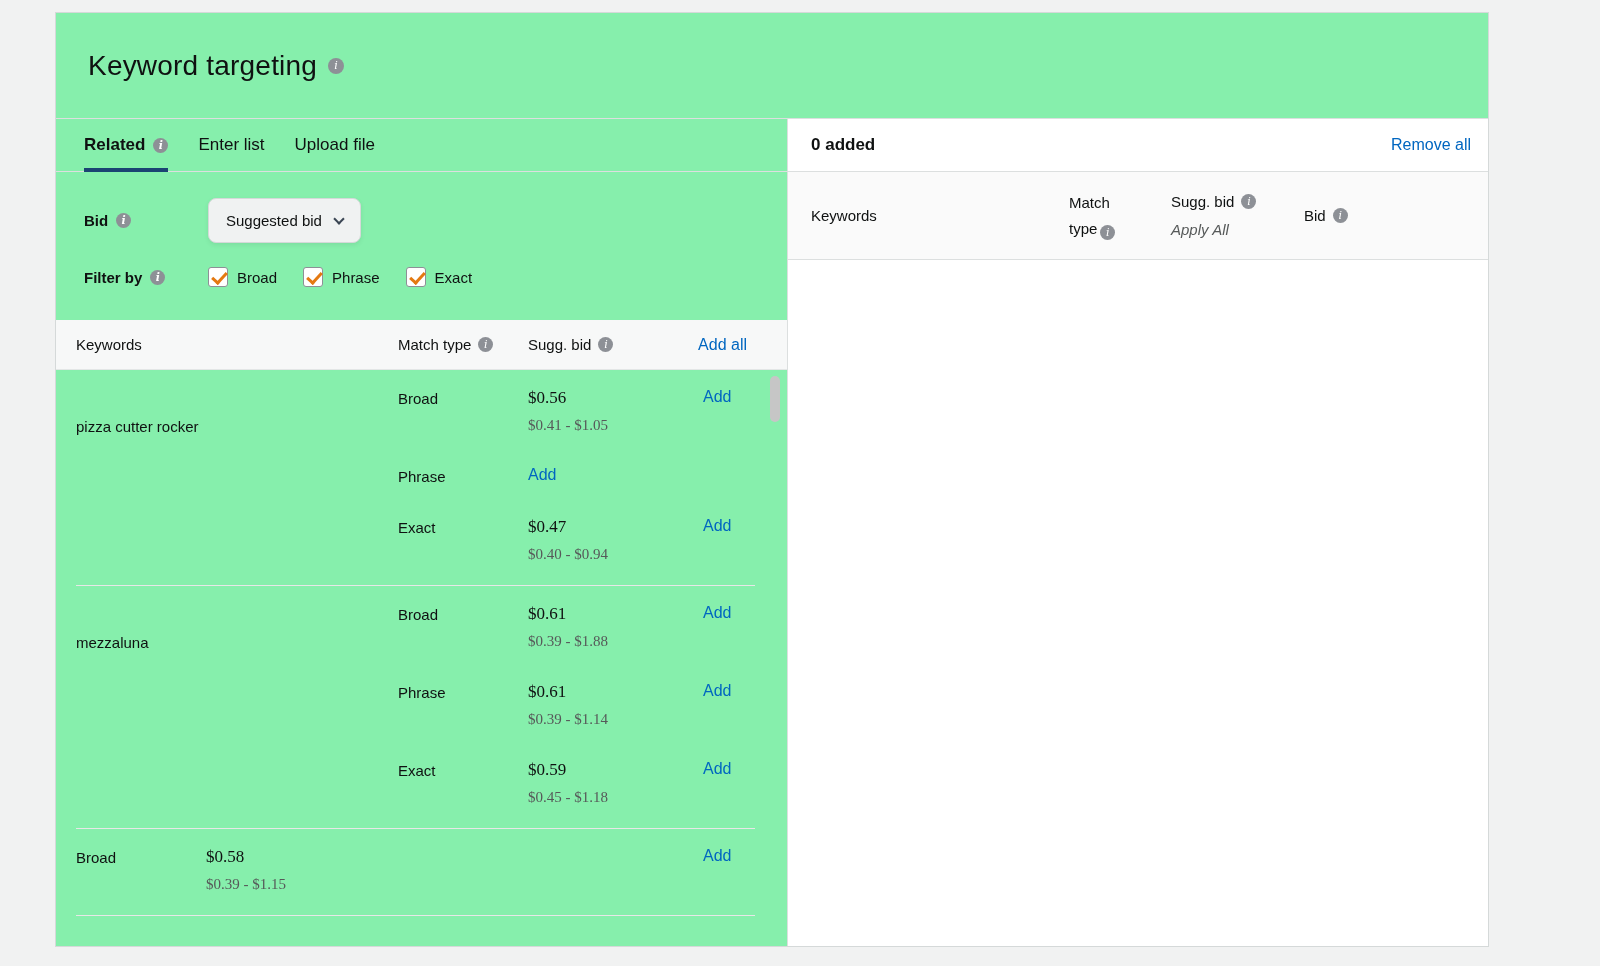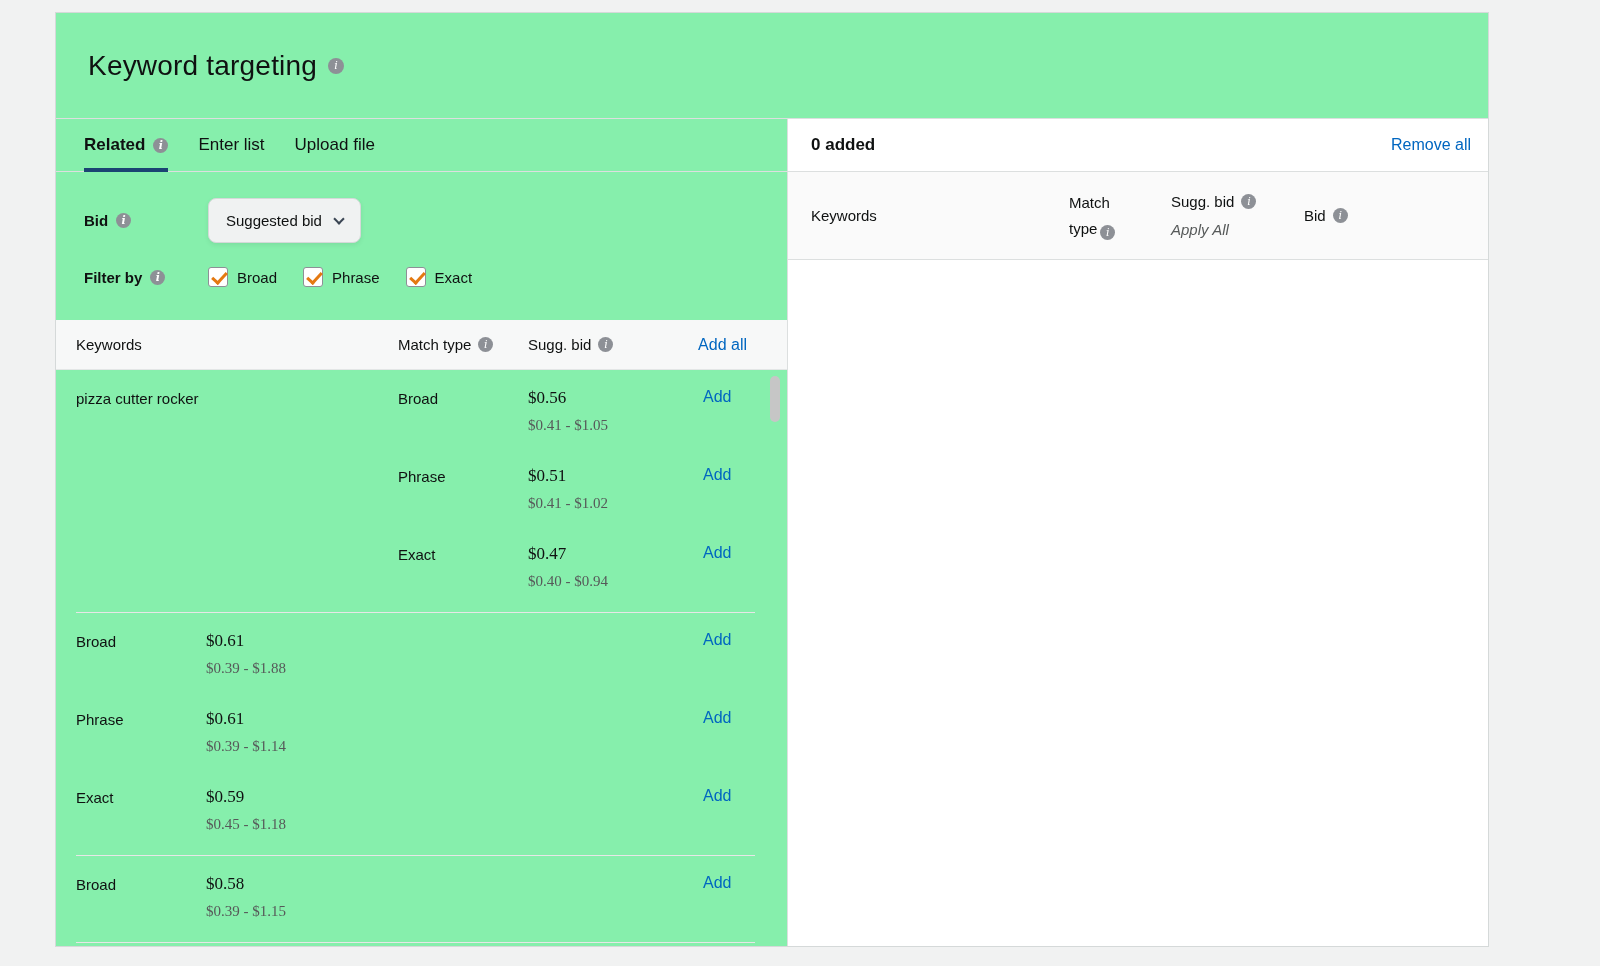--- a/index.html
+++ b/index.html
@@ -78,21 +78,21 @@
   .hd { display: flex; align-items: center; gap: 7px; font-weight: 400; }
   .col-kw { width: 322px; flex: 0 0 auto; }
   .col-type { width: 130px; flex: 0 0 auto; }
   .link { color: var(--link, #0066c0); text-decoration: none; cursor: pointer; }
   .addall { margin-left: auto; font-size: 16px; }
   .rows-viewport { flex: 1; min-height: 0; position: relative; overflow: hidden; }
   .kw-group {
     display: flex; margin: 0 32px 0 20px; padding: 18px 0 0;
     border-bottom: 1px solid #e7e7e7; font-size: 15px;
   }
-  .kw-name { width: 322px; flex: 0 0 auto; padding-top: 2px; }
+  .kw-name { width: 322px; flex: 0 0 auto; padding-top: 2px; margin-top: 28px; }
   .kw-matches { flex: 1; min-width: 0; }
   .match-row { display: flex; margin-bottom: 32px; }
   .match-row:last-child { margin-bottom: 22px; }
   .match-type { width: 130px; flex: 0 0 auto; padding-top: 2px; }
   .match-bid { flex: 1; min-width: 0; font-family: Liberation Serif, serif; }
   .bid-value { font-size: 17px; margin-bottom: 9px; }
   .bid-range { font-size: 15px; color: #565959; }
   .match-add { width: 52px; flex: 0 0 auto; font-size: 16px; }
   .scrollbar-track { position: absolute; right: 7px; top: 0; width: 10px; height: 100%; }
   .scrollbar-thumb { position: absolute; right: 0; top: 6px; width: 10px; height: 46px; border-radius: 5px; background: #c6c6c6; cursor: pointer; }
@@ -204,43 +204,40 @@
       <div class="bid-value">$0.56</div>
       <div class="bid-range">$0.41 - $1.05</div>
     </div>
     <div class="match-add">
       <a class="link" href="#">Add</a>
     </div>
   </div>
 
   <div class="match-row">
     <div class="match-type">Phrase</div>
-    <div class="match-bid">
-      <div class="bid-value">$0.51</div>
-      <div class="bid-range">$0.41 - $1.02</div>
-    </div>
     <div class="match-add">
       <a class="link" href="#">Add</a>
     </div>
   </div>
 
   <div class="match-row">
     <div class="match-type">Exact</div>
     <div class="match-bid">
       <div class="bid-value">$0.47</div>
       <div class="bid-range">$0.40 - $0.94</div>
     </div>
     <div class="match-add">
       <a class="link" href="#">Add</a>
     </div>
   </div>
 </div>
   </div>
 
   <div class="kw-group">
+    <div class="kw-name">mezzaluna</div>
     <div class="kw-matches">
   <div class="match-row">
     <div class="match-type">Broad</div>
     <div class="match-bid">
       <div class="bid-value">$0.61</div>
       <div class="bid-range">$0.39 - $1.88</div>
     </div>
     <div class="match-add">
       <a class="link" href="#">Add</a>
     </div>

